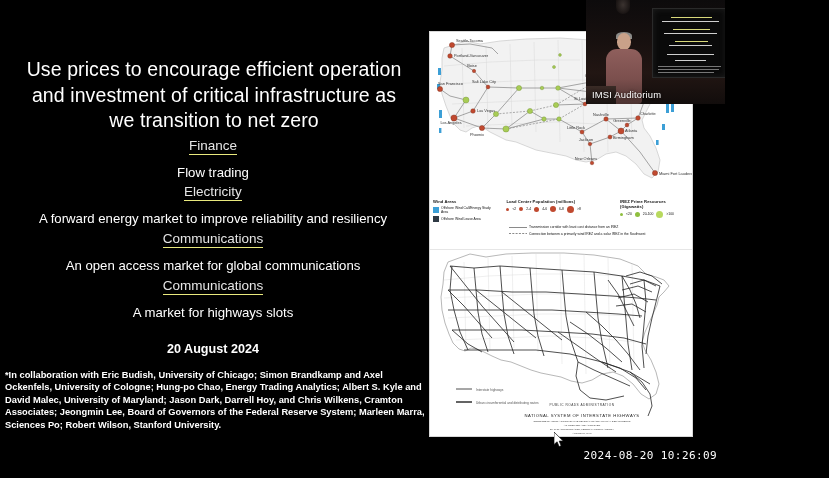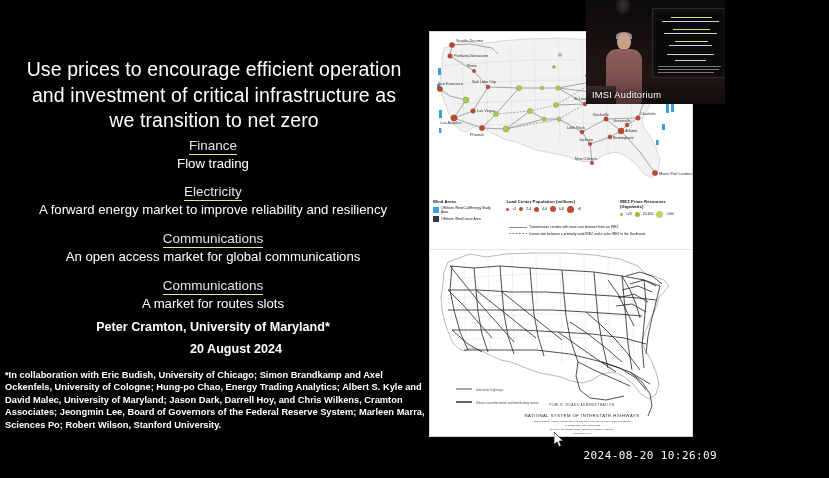--- a/index.html
+++ b/index.html
@@ -28,36 +28,36 @@
 
   .section { position: absolute; width: 426px; text-align: center; }
   .section-head {
     display: inline-block;
     font-size: 13.5px; line-height: 17px; font-weight: 400;
     color: #e5e5e5;
     border-bottom: 1px solid #e9e97e;
     padding-bottom: 0px;
   }
   .section-sub {
-    display: block; margin-top: 1px;
+    display: block; margin-top: 10px;
     font-size: 13.2px; line-height: 16px; font-weight: 400; color: #ffffff;
   }
 
   .sec-finance        { top: 136px; }
   .sec-electricity    { top: 182px; }
   .sec-communications { top: 229px; }
   .sec-transportation { top: 276px; }
 
   .byline {
     position: absolute; left: 0; top: 320px; width: 426px;
     text-align: center; font-size: 12.6px; font-weight: bold; color: #ffffff;
   }
   .date-line {
     position: absolute; left: 0; top: 342px; width: 426px;
-    text-align: center; font-size: 12.6px; font-weight: bold; color: #ffffff; margin-left: 23px;
+    text-align: center; font-size: 12.6px; font-weight: bold; color: #ffffff;
   }
 
   .footnote {
     position: absolute; left: 5px; top: 369px; width: 420px;
     font-size: 9.3px; line-height: 12.4px; font-weight: bold;
     color: #ffffff; text-align: left;
   }
 
   
   .map-panel {
@@ -174,24 +174,23 @@
       <span class="section-sub">A forward energy market to improve reliability and resiliency</span>
     </div>
 
     <div class="section sec-communications">
       <span class="section-head">Communications</span>
       <span class="section-sub">An open access market for global communications</span>
     </div>
 
     <div class="section sec-transportation">
       <span class="section-head">Communications</span>
-      <span class="section-sub">A market for routes slots</span>
-    </div>
-
-    <div class="byline">Peter Cramton, University of Maryland*</div>
+      <span class="section-sub">A market for highways slots</span>
+    </div>
+
     <div class="date-line">20 August 2024</div>
     <div class="footnote">*In collaboration with Eric Budish, University of Chicago; Simon Brandkamp and Axel Ockenfels, University of Cologne; Hung-po Chao, Energy Trading Analytics; Albert S. Kyle and David Malec, University of Maryland; Jason Dark, Darrell Hoy, and Chris Wilkens, Cramton Associates; Jeongmin Lee, Board of Governors of the Federal Reserve System; Marleen Marra, Sciences Po; Robert Wilson, Stanford University.</div>
   </div>
 
   <div class="map-panel">
 
     <div class="map-upper">
       <svg class="map-svg" viewBox="0 0 262 215" preserveAspectRatio="none">
         <rect x="0" y="0" width="262" height="215" fill="#ffffff"></rect>
 

